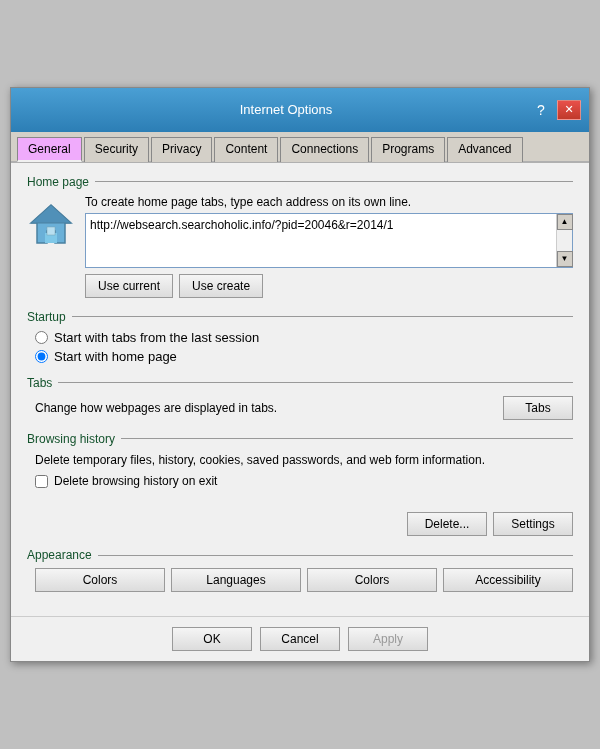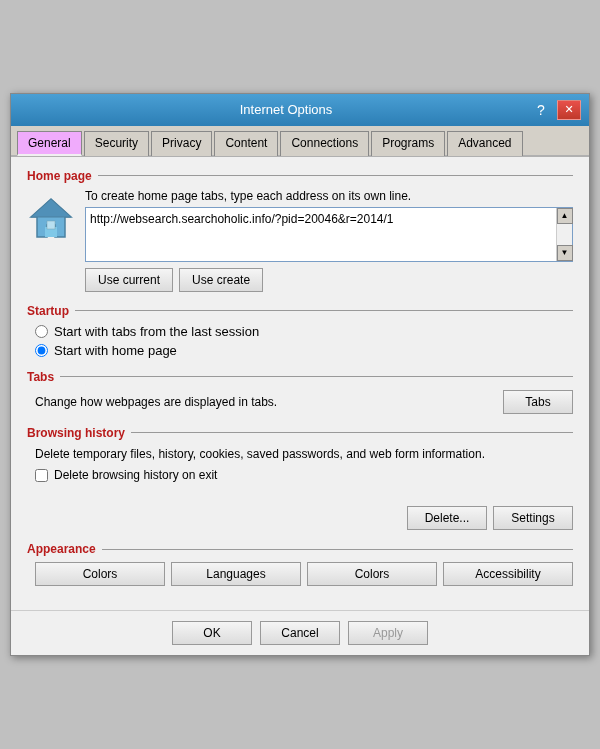--- a/index.html
+++ b/index.html
@@ -27,21 +27,21 @@
       box-shadow: 2px 2px 8px rgba(0,0,0,0.4);
     }
 
     .title-bar {
       background: linear-gradient(to bottom, #4a9fd4, #2c7eb5);
       color: white;
       display: flex;
       align-items: center;
       justify-content: space-between;
       padding: 6px 8px;
-      height: 32px;
+      height: 44px;
     }
 
     .title-bar-title {
       font-size: 13px;
       font-weight: normal;
       color: white;
       flex: 1;
       text-align: center;
     }
 
@@ -109,23 +109,22 @@
     }
 
     .section {
       margin-bottom: 12px;
     }
 
     .section-label {
       display: flex;
       align-items: center;
       margin-bottom: 6px;
-      color: #b91c1c;
-      font-size: 12px;
-      font-weight: bold;
+      color: #14532d;
+      font-size: 12px;
     }
 
     .section-label::after {
       content: '';
       flex: 1;
       height: 1px;
       background: #999;
       margin-left: 6px;
     }
 

